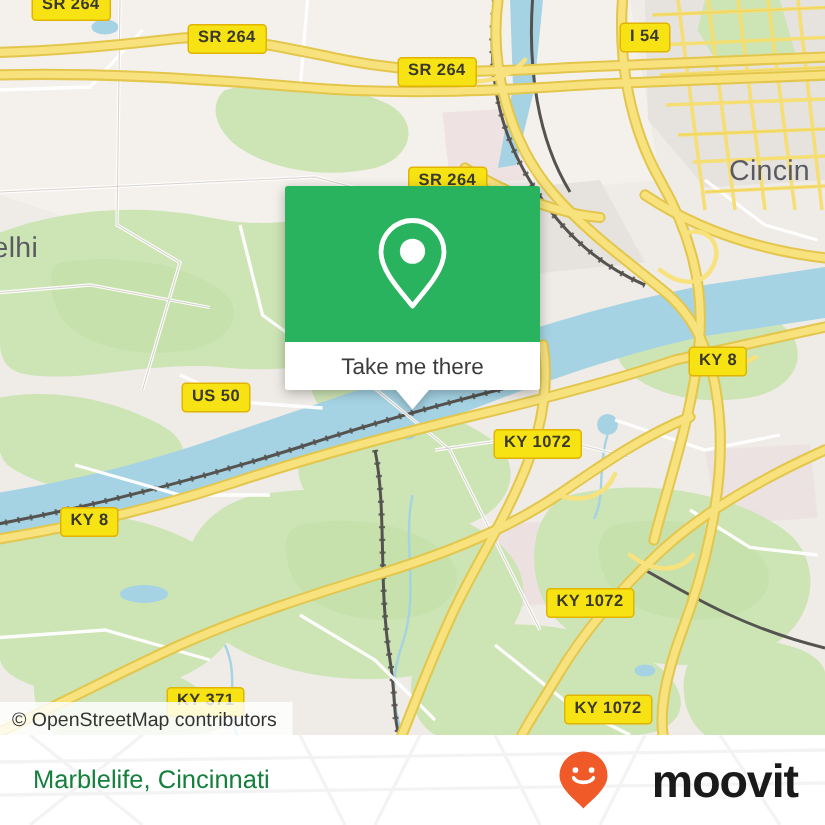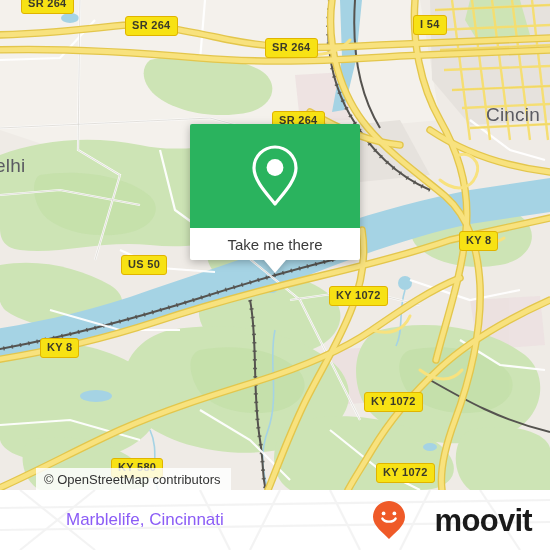--- a/index.html
+++ b/index.html
@@ -104,21 +104,20 @@
     left: 0;
     top: 468px;
     height: 22px;
     padding: 0 10px 0 8px;
     display: flex;
     align-items: center;
     background: rgba(255,255,255,.82);
     font-size: 13px;
     color: #333;
     font-family: "Liberation Sans", sans-serif;
-    margin-left: 36px;
   }
 
   
   #footer {
     position: absolute;
     left: 0;
     top: 490px;
     width: 550px;
     height: 60px;
     background: #ffffff;
@@ -132,24 +131,23 @@
   #footer-watermark {
     position: absolute;
     left: 0; top: 0;
     width: 550px; height: 60px;
     opacity: .30;
     pointer-events: none;
   }
   #footer-title {
     position: relative;
     font-size: 17px;
-    color: #8b5cf6;
+    color: #15803d;
     font-family: "Liberation Sans", sans-serif;
     z-index: 2;
-    margin-left: 44px;
   }
   #brand {
     position: relative;
     display: flex;
     align-items: center;
     z-index: 2;
     gap: 28px;
   }
   #brand-wordmark {
     font-family: "Liberation Sans", sans-serif;
@@ -333,21 +331,21 @@
     <div class="shield" style="left:21px;  top:-6px;">SR 264</div>
     <div class="shield" style="left:125px; top:16px;">SR 264</div>
     <div class="shield" style="left:265px; top:38px;">SR 264</div>
     <div class="shield" style="left:413px; top:15px;">I 54</div>
     <div class="shield" style="left:272px; top:111px;">SR 264</div>
     <div class="shield" style="left:459px; top:231px;">KY 8</div>
     <div class="shield" style="left:97px;  top:255px;margin-left:24px;">US 50</div>
     <div class="shield" style="left:329px; top:286px;">KY 1072</div>
     <div class="shield" style="left:40px;  top:338px;">KY 8</div>
     <div class="shield" style="left:364px; top:392px;">KY 1072</div>
-    <div class="shield" style="left:111px; top:458px;">KY 580</div>
+    <div class="shield" style="left:111px; top:458px;">KY 371</div>
     <div class="shield" style="left:376px; top:463px;">KY 1072</div>
 
     <div id="callout">
       <div id="callout-image">
         <svg width="54" height="66" viewBox="0 0 54 66">
           <path d="M27 4 C15.4 4 6 13.4 6 25 C6 38 20 52 27 61 C34 52 48 38 48 25 C48 13.4 38.6 4 27 4 Z" fill="none" stroke="#ffffff" stroke-width="3.2" stroke-linejoin="round"></path>
           <circle cx="27" cy="24.5" r="8.4" fill="#ffffff"></circle>
         </svg>
       </div>
       <div id="callout-tail"></div>

